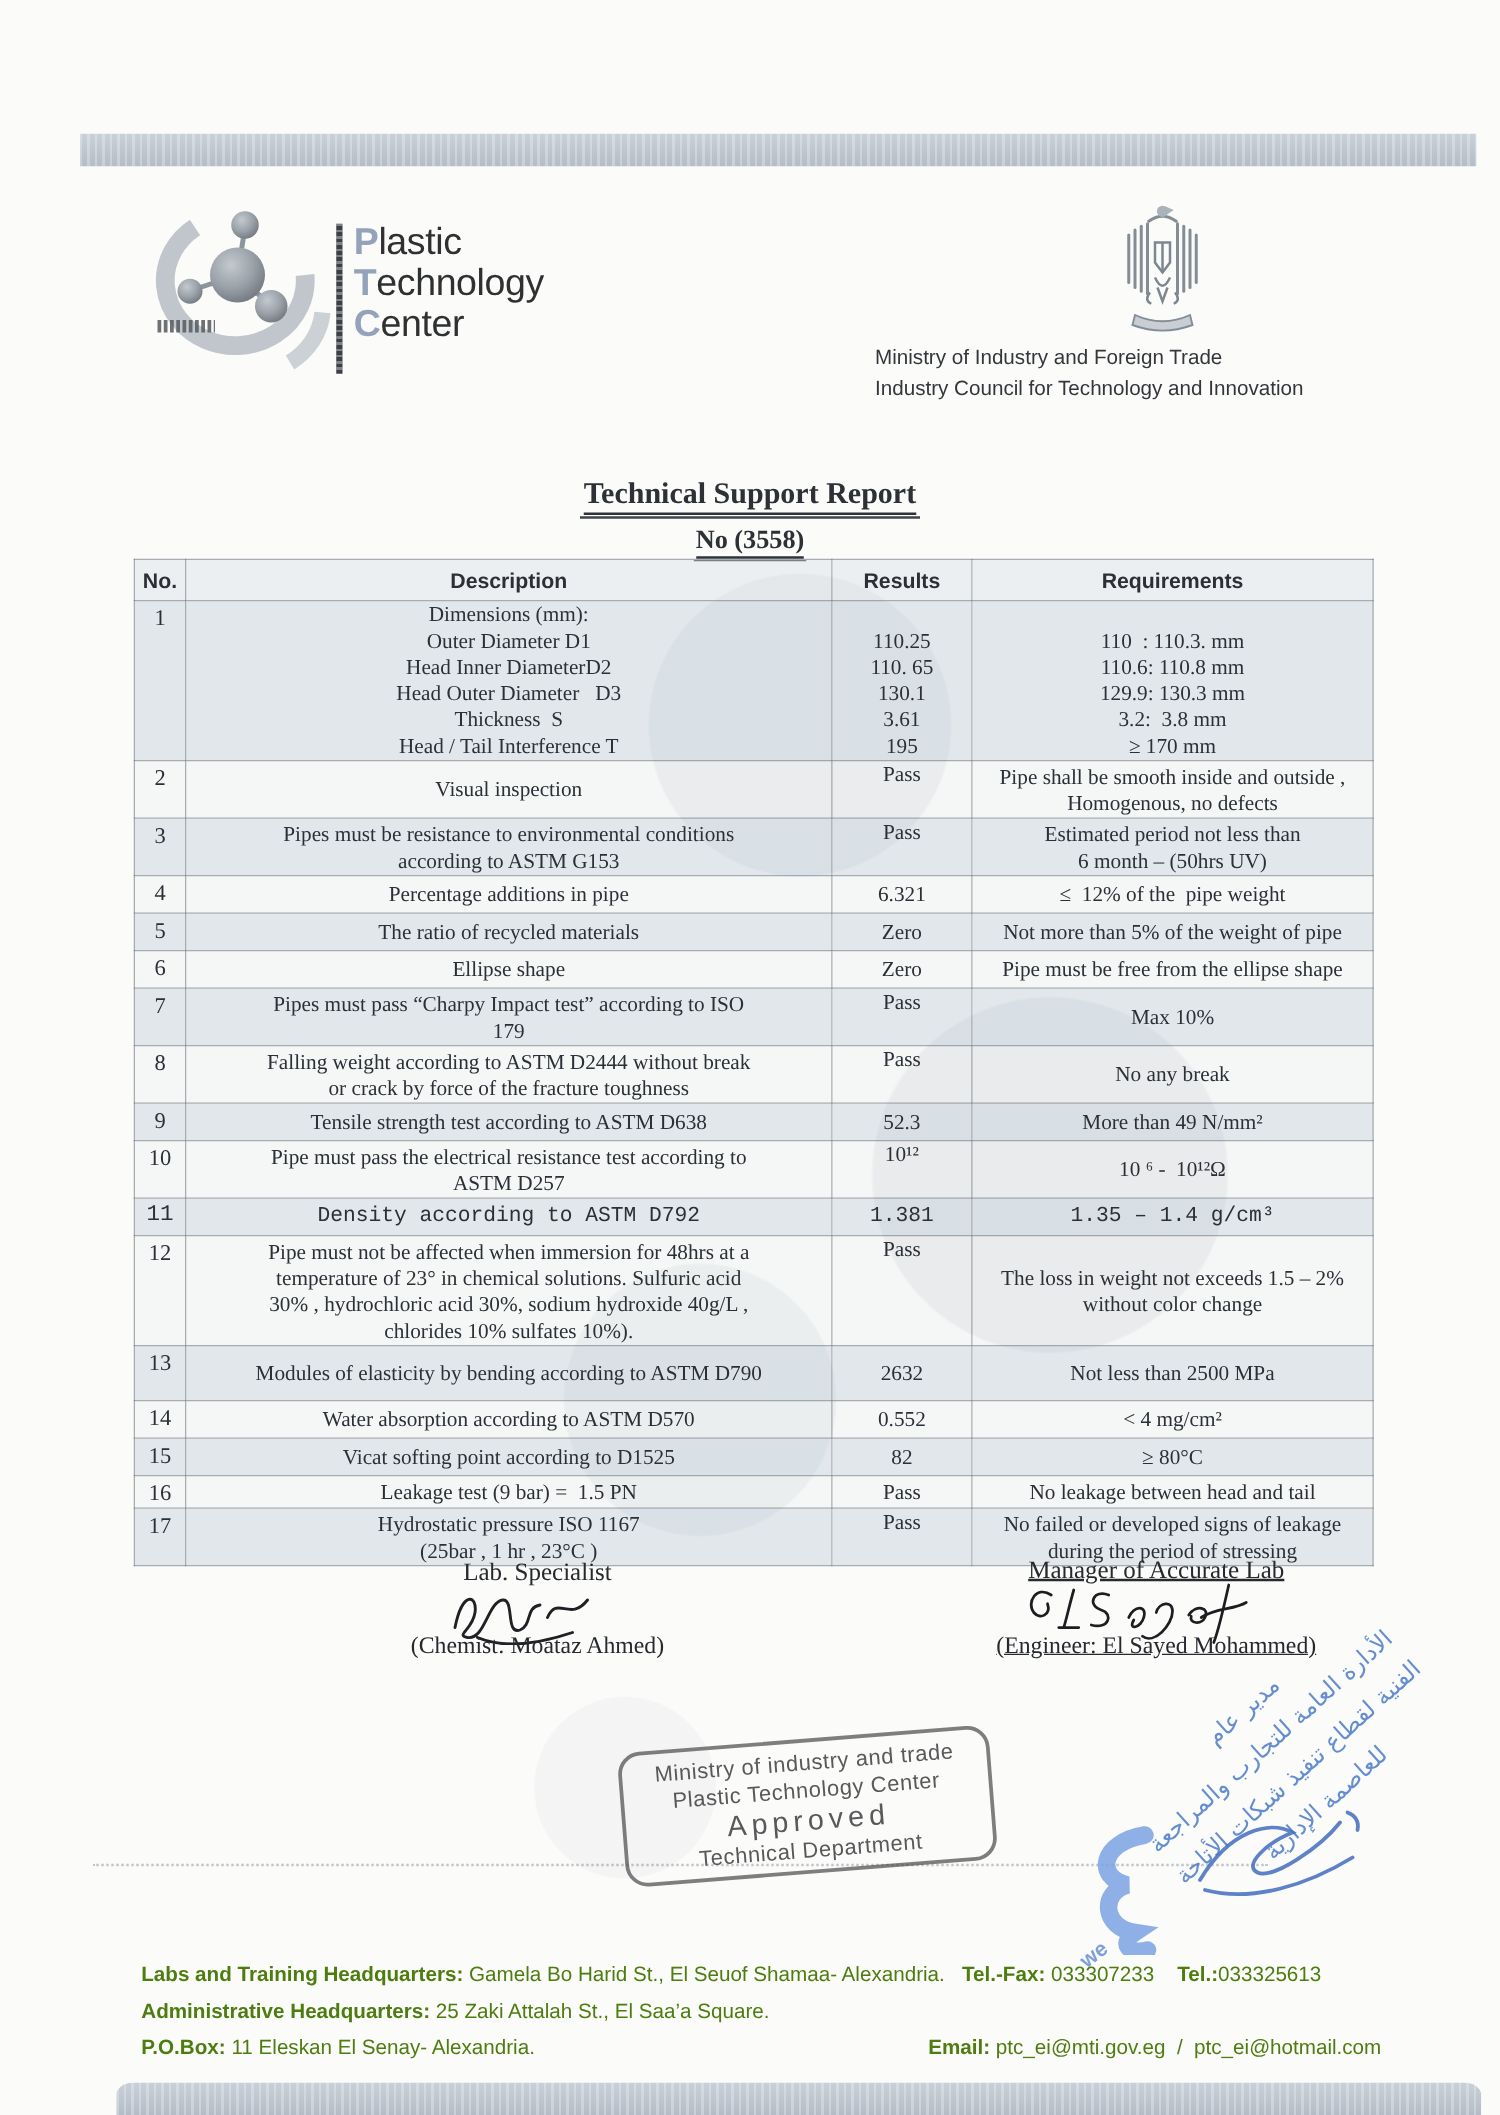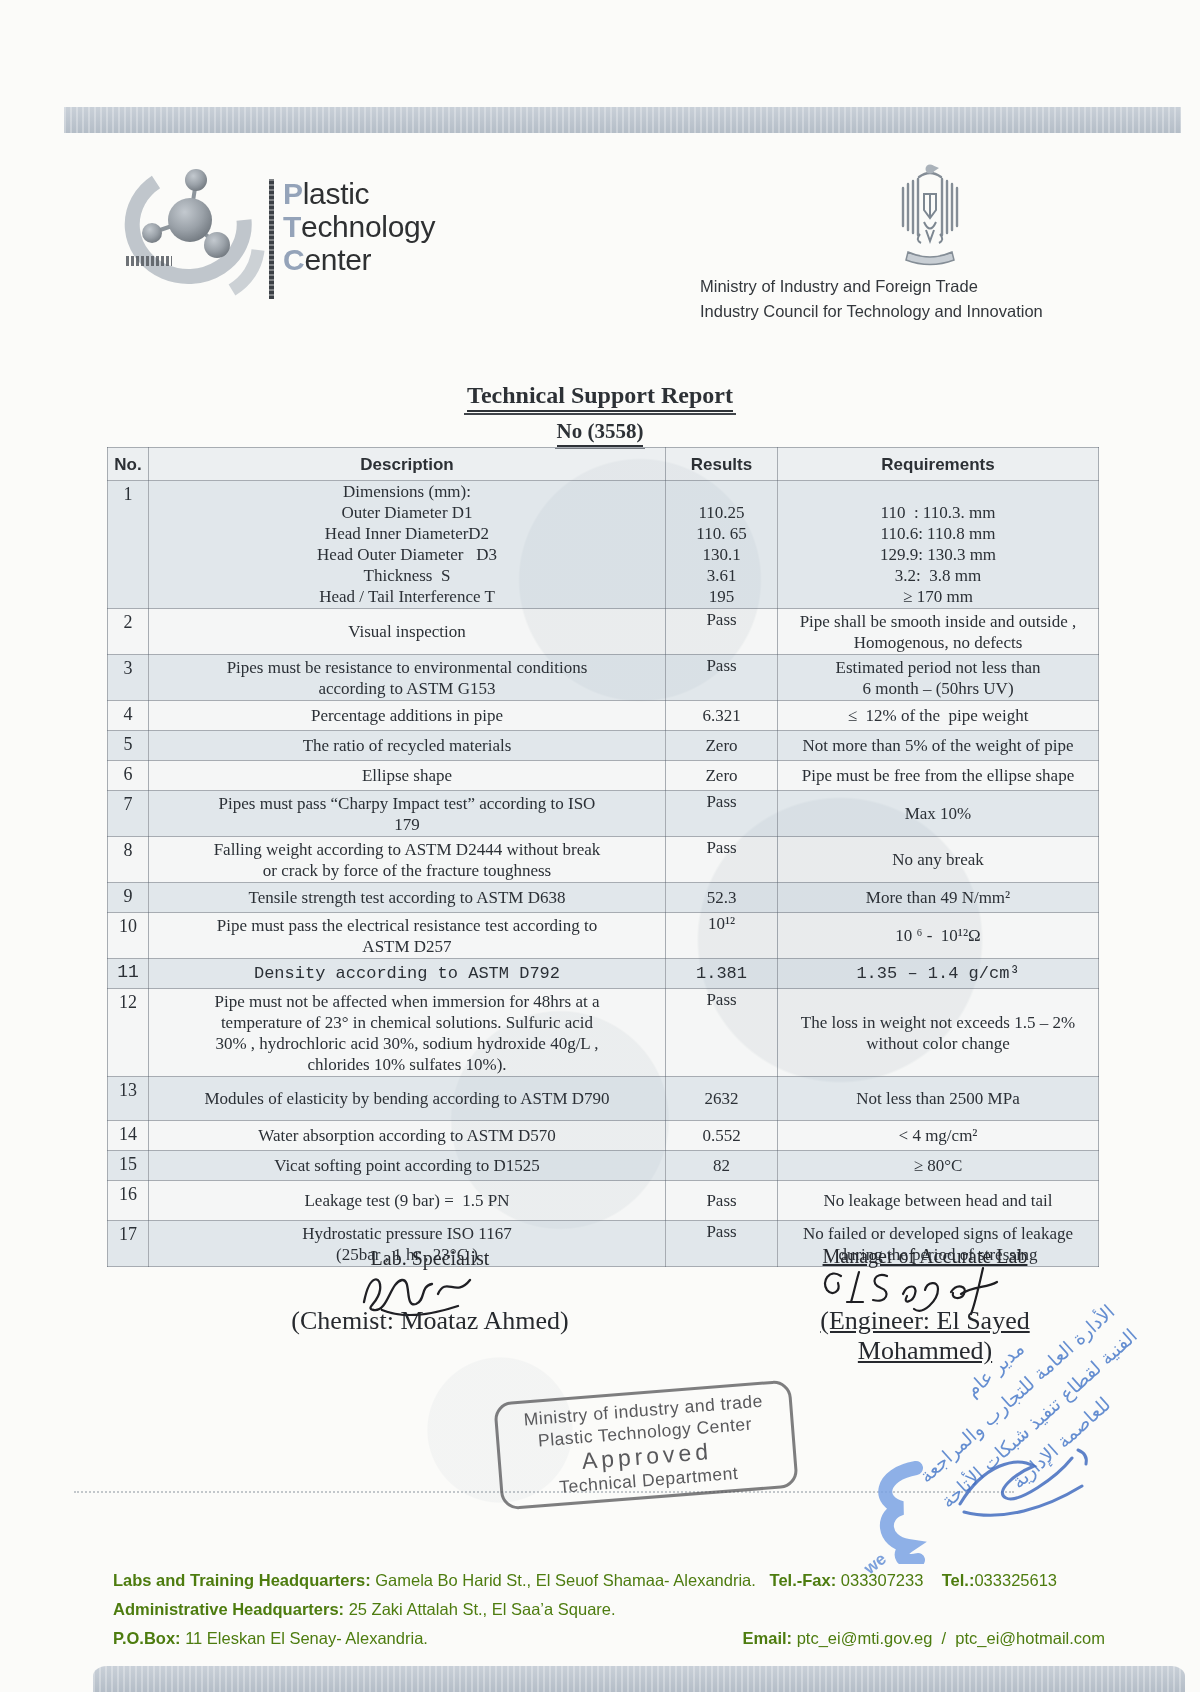--- a/index.html
+++ b/index.html
@@ -45,21 +45,21 @@
            font-size:17px;background:rgba(210,219,227,.35);color:#2c3035;}
   tr.shade td{background:rgba(183,199,214,.38);}
   tr.light td{background:rgba(215,224,231,.16);}
   td.no{vertical-align:top;padding-top:3px;font-size:18px;}
   td.vtop{vertical-align:top;padding-top:0;}
   
   .sig{text-align:center;font-family:"Liberation Serif","DejaVu Serif",serif;color:#26292e;z-index:2;}
   .sig-left{left:290px;top:1247px;width:280px;}
   .sig-right{left:760px;top:1245px;width:330px;text-decoration:underline;}
   .sig-role{font-size:20px;}
-  .sig-name{font-size:26px;margin-top:-8px;}
+  .sig-name{font-size:19px;margin-top:-8px;}
   .sig-svg{display:block;margin:-6px auto -10px auto;}
   
   .stamp{left:497px;top:1391px;width:298px;height:108px;transform:rotate(-4.5deg);
          border:3px solid rgba(72,72,76,.70);border-radius:18px;color:rgba(66,66,70,.88);
          text-align:center;padding-top:5px;box-sizing:border-box;letter-spacing:.5px;z-index:3;}
   .stamp div{font-size:17.5px;line-height:22px;}
   .stamp .big{font-size:23px;line-height:26px;letter-spacing:4px;}
   
   .dotline{left:74px;top:1491px;width:940px;border-top:2px dotted rgba(125,135,146,.45);z-index:1;}
   
@@ -248,21 +248,21 @@
           <td class="cell-desc">Water absorption according to ASTM D570</td>
           <td class="cell-res">0.552</td>
           <td class="cell-req">&lt; 4 mg/cm²</td>
         </tr>
         <tr class="shade" style="height: 30px;">
           <td class="no">15</td>
           <td class="cell-desc">Vicat softing point according to D1525</td>
           <td class="cell-res">82</td>
           <td class="cell-req">≥ 80°C</td>
         </tr>
-        <tr class="light" style="height: 40px;">
+        <tr class="light" style="height: 26px;">
           <td class="no">16</td>
           <td class="cell-desc">Leakage test (9 bar) =  1.5 PN</td>
           <td class="cell-res">Pass</td>
           <td class="cell-req">No leakage between head and tail</td>
         </tr>
         <tr class="shade" style="height: 46px; border-radius: 13px;">
           <td class="no">17</td>
           <td class="cell-desc">Hydrostatic pressure ISO 1167<br>(25bar , 1 hr , 23°C )</td>
           <td class="cell-res vtop">Pass</td>
           <td class="cell-req">No failed or developed signs of leakage<br>during the period of stressing</td>

